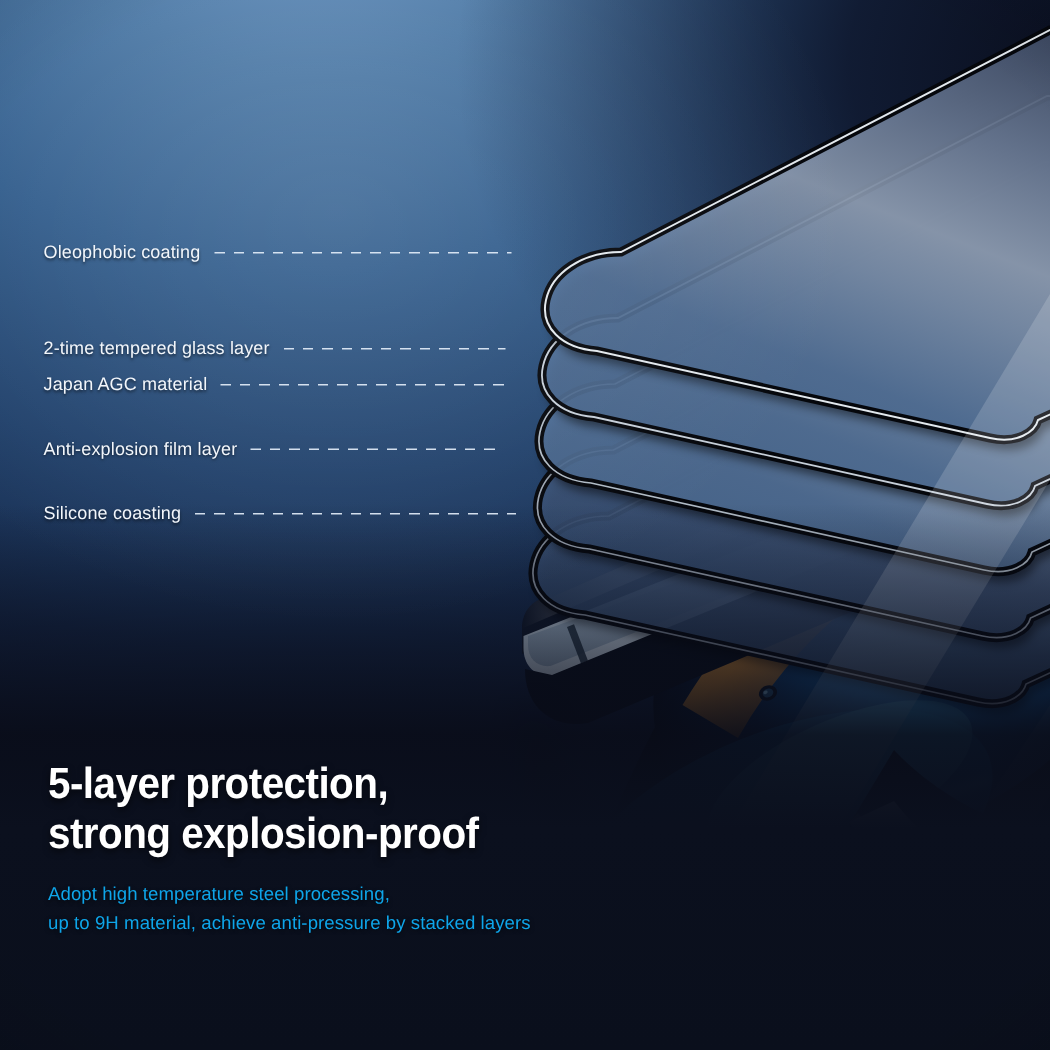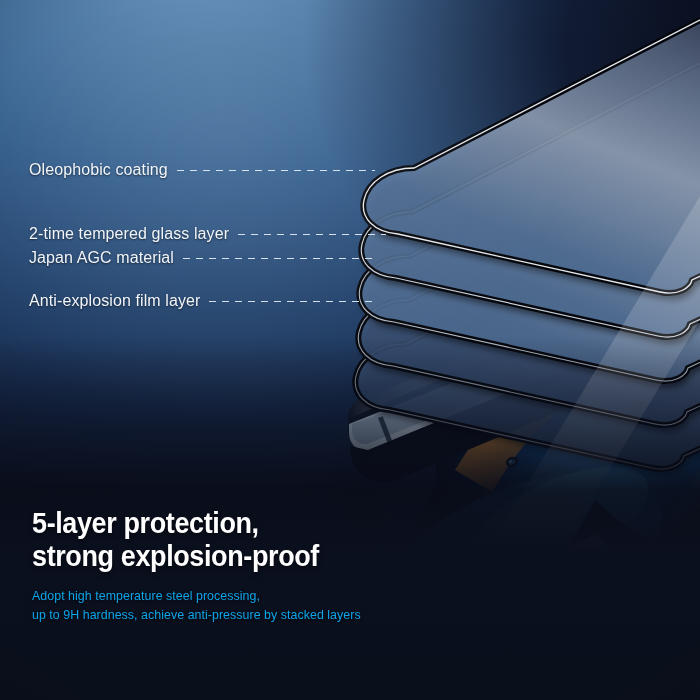--- a/index.html
+++ b/index.html
@@ -46,21 +46,21 @@
 
   
   .labels{position:absolute;left:0;top:0;width:700px;height:700px;}
   .lab{
     position:absolute;
     display:flex;align-items:center;
     white-space:nowrap;
   }
   .lab .txt{
     color:#f2f6fb;
-    font-size:16px;
+    font-size:12px;
     letter-spacing:.1px;
     text-shadow:0 1px 2px rgba(0,0,0,.55);
   }
   .lab .dash{
     height:1px;
     margin-left:9px;
     background:repeating-linear-gradient(to right,
       rgba(226,236,248,.92) 0px, rgba(226,236,248,.92) 7px,
       rgba(226,236,248,0) 7px, rgba(226,236,248,0) 13px);
   }
@@ -288,26 +288,30 @@
     <div class="lab" style="left:29px;top:249px;">
       <span class="txt">Japan AGC material</span>
       <span class="dash" style="width:190px"></span>
     </div>
 
     <div class="lab" style="left:29px;top:292px;">
       <span class="txt">Anti-explosion film layer</span>
       <span class="dash" style="width:166px"></span>
     </div>
 
+    <div class="lab" style="left:29px;top:335px;">
+      <span class="txt">Silicone coasting</span>
+      <span class="dash" style="width:214px"></span>
+    </div>
   </div>
 
   <div class="copy">
     <div class="headline">
       <div>5-layer protection,</div>
       <div>strong explosion-proof</div>
     </div>
     <div class="sub">
       <div>Adopt high temperature steel processing,</div>
-      <div>up to 9H hardness, achieve anti-pressure by stacked layers</div>
+      <div>up to 9H material, achieve anti-pressure by stacked layers</div>
     </div>
   </div>
 
 </div>
 
 </body></html>

